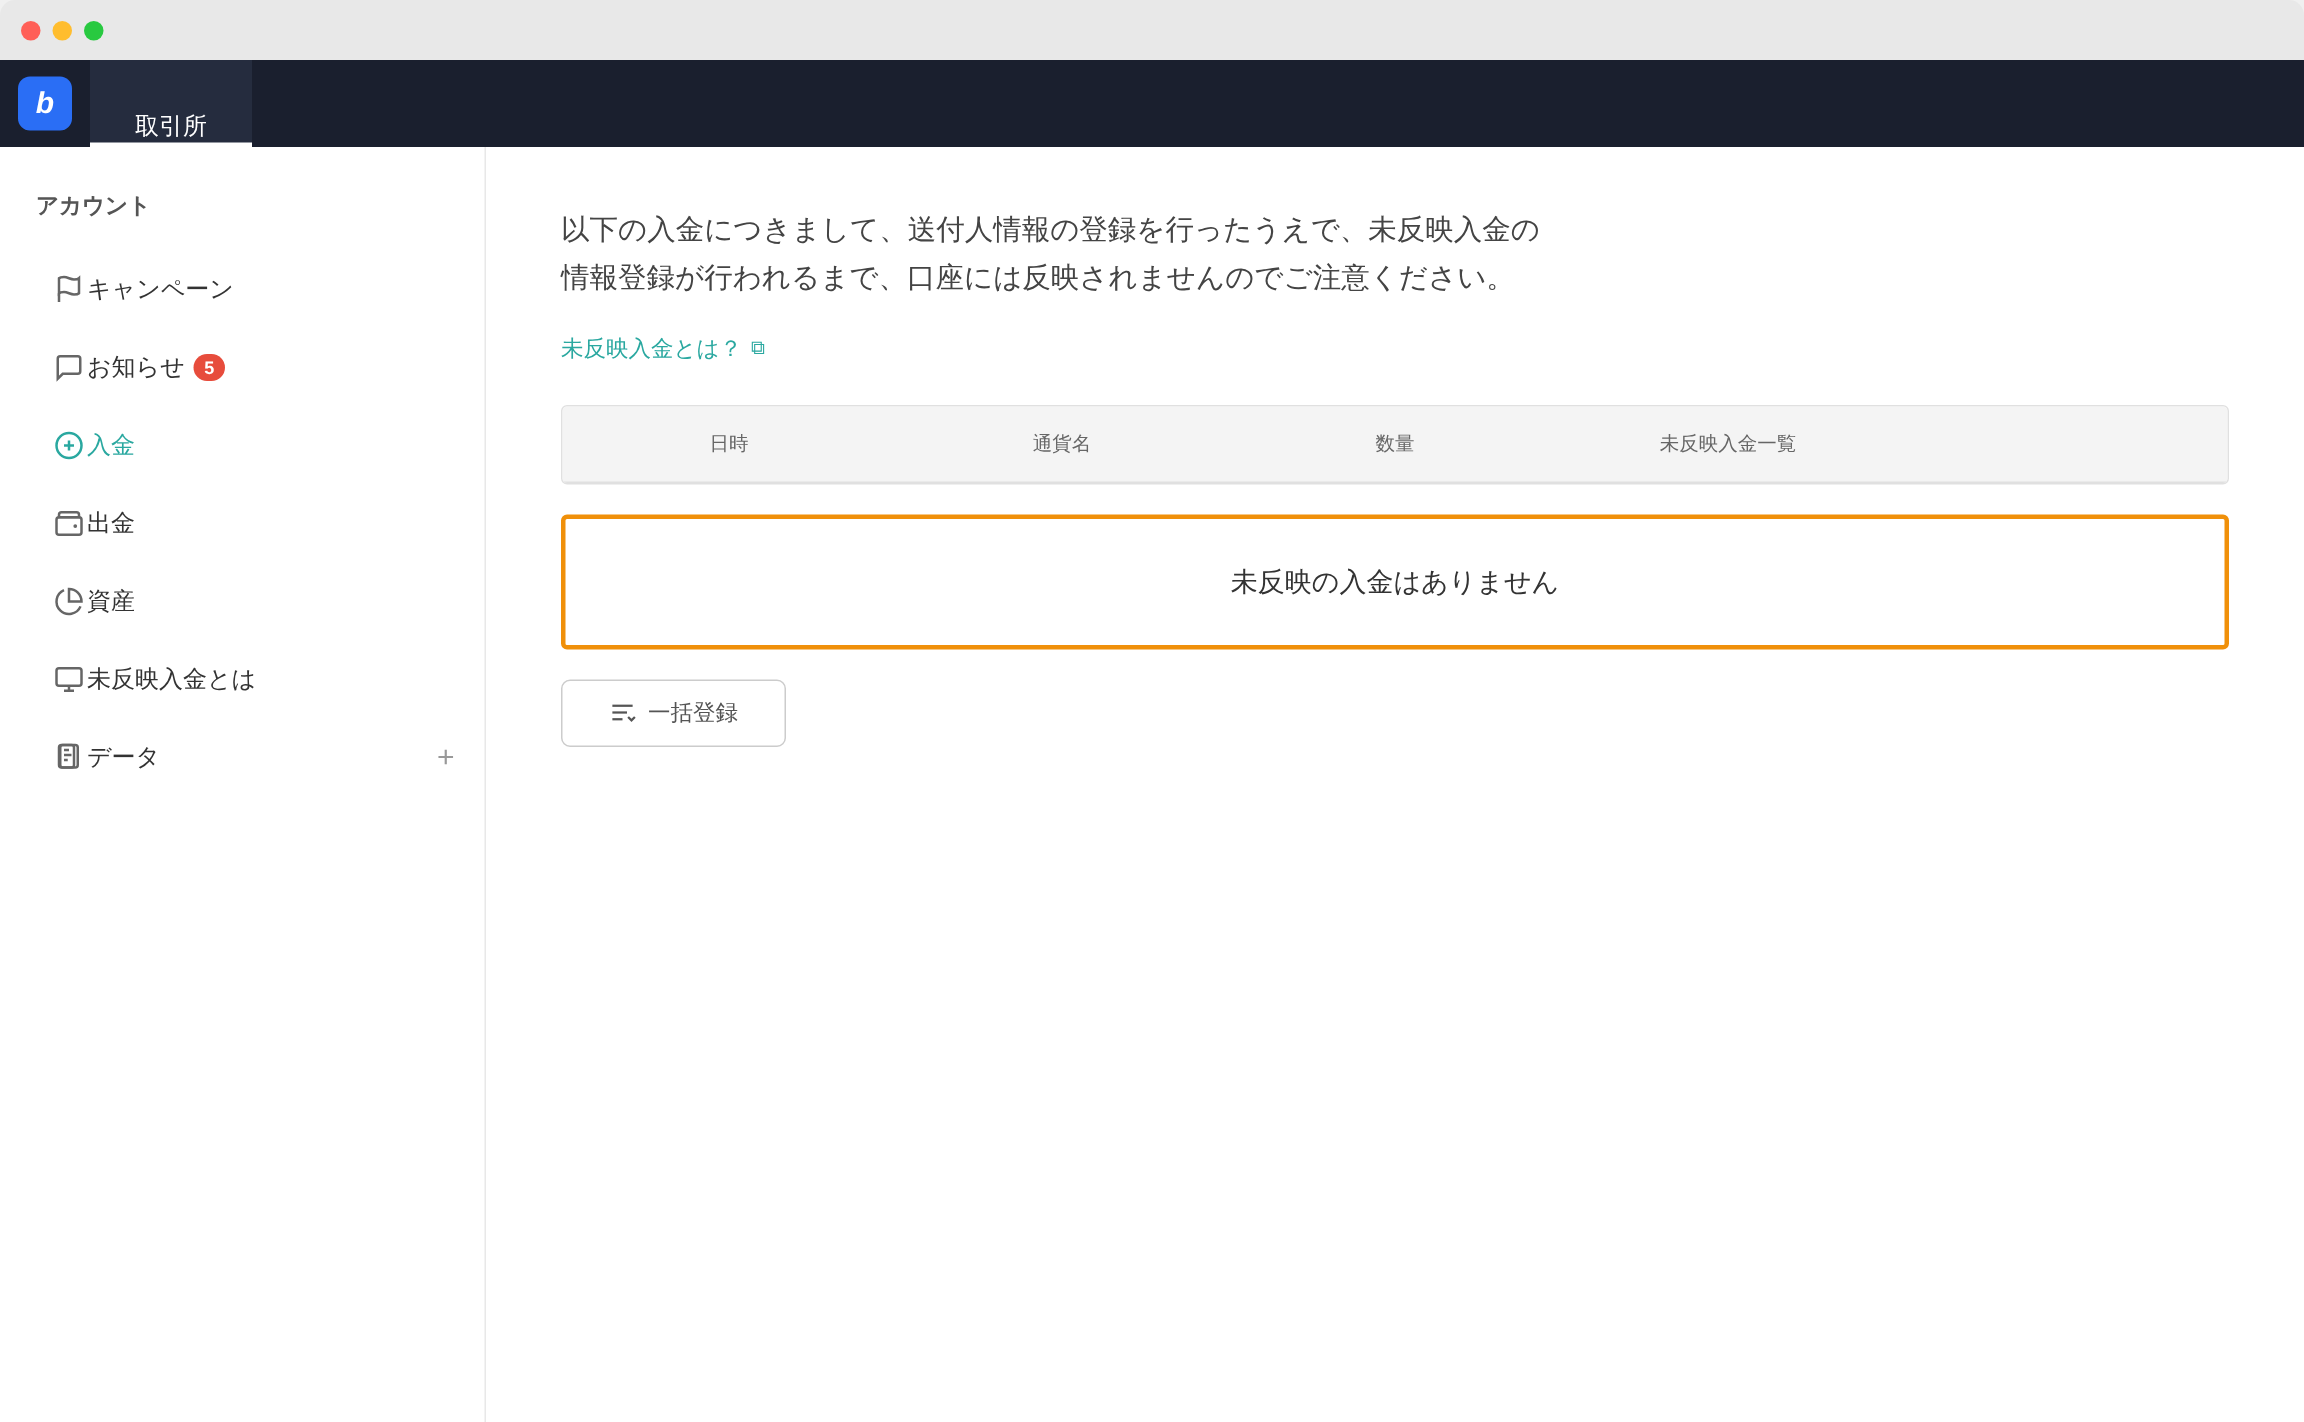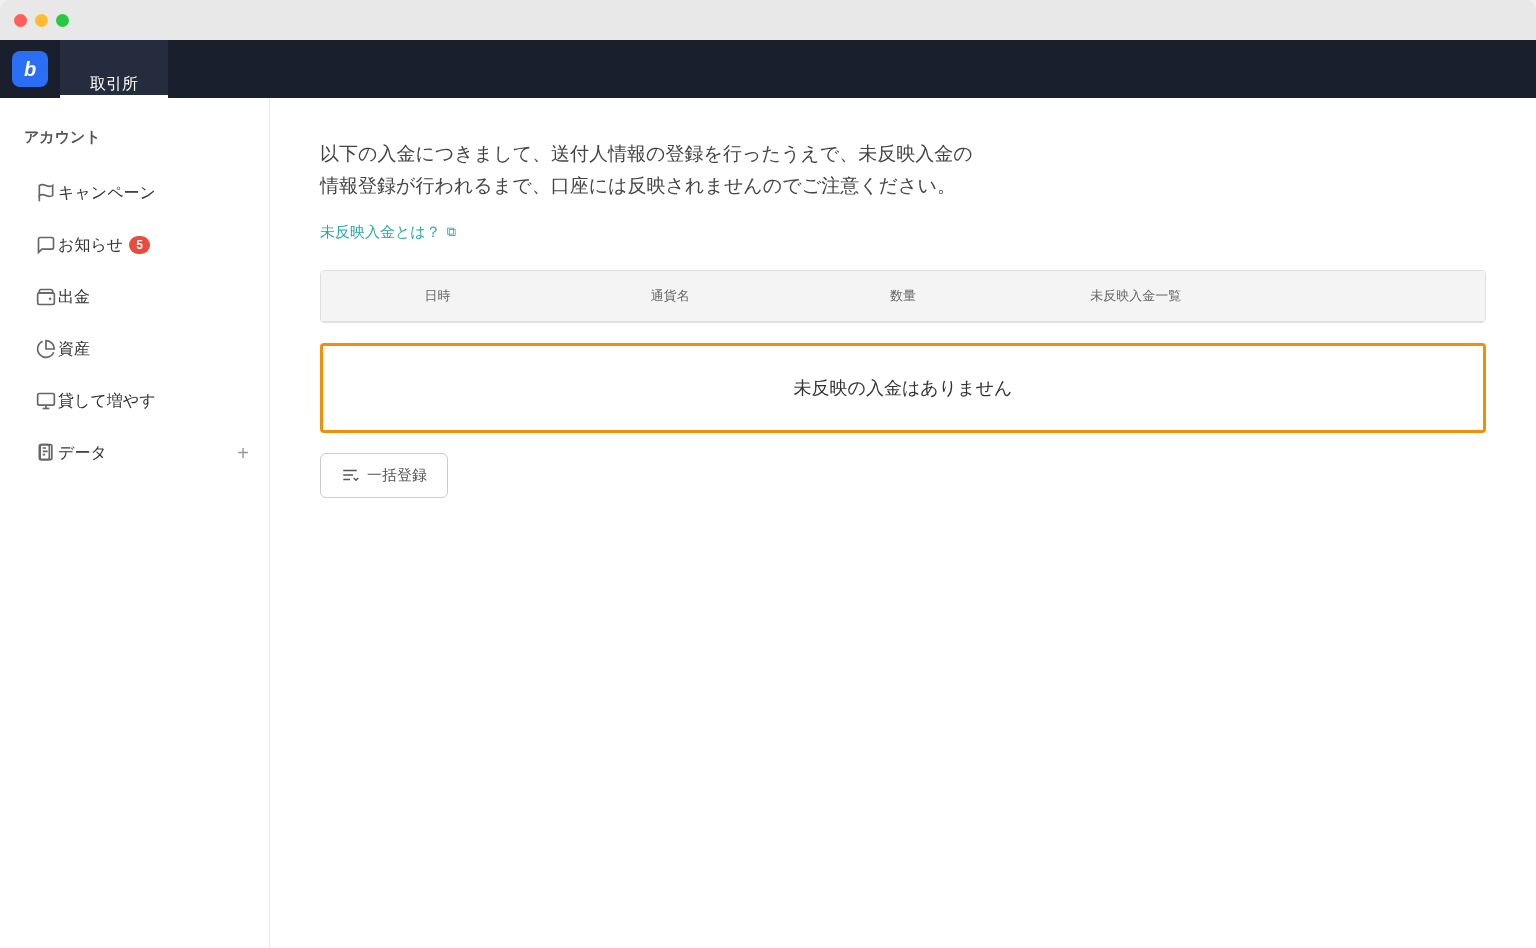--- a/index.html
+++ b/index.html
@@ -75,21 +75,21 @@
 
     
     .main-area {
       display: flex;
       flex: 1;
       background: #fff;
     }
 
     
     .sidebar {
-      width: 270px;
+      width: 324px;
       flex-shrink: 0;
       border-right: 1px solid #e8e8e8;
       padding: 30px 0 20px 0;
     }
     .sidebar-section-title {
       font-size: 15px;
       color: #555;
       font-weight: 600;
       padding: 0 24px 20px 24px;
     }
@@ -186,21 +186,21 @@
       font-size: 18px;
       color: #333;
       margin: 0;
     }
 
     
     .batch-btn {
       display: inline-flex;
       align-items: center;
       gap: 8px;
-      padding: 12px 20px;
+      padding: 12px 31px;
       border: 1px solid #ccc;
       border-radius: 6px;
       background: #fff;
       font-size: 15px;
       color: #555;
       cursor: pointer;
     }
 
     
     .icon-svg {
@@ -246,20 +246,30 @@
       <div class="sidebar-item">
         <div class="sidebar-icon">
           <svg class="icon-svg" viewBox="0 0 24 24" fill="none" stroke="#666" stroke-width="2">
             <path d="M21 15a2 2 0 0 1-2 2H7l-4 4V5a2 2 0 0 1 2-2h14a2 2 0 0 1 2 2z"></path>
           </svg>
         </div>
         <span>お知らせ</span>
         <span class="badge">5</span>
       </div>
 
+      <div class="sidebar-item active">
+        <div class="sidebar-icon">
+          <svg class="icon-svg" viewBox="0 0 24 24" fill="none" stroke="#2aa8a0" stroke-width="2">
+            <circle cx="12" cy="12" r="10"></circle>
+            <line x1="12" y1="8" x2="12" y2="16"></line>
+            <line x1="8" y1="12" x2="16" y2="12"></line>
+          </svg>
+        </div>
+        <span>入金</span>
+      </div>
 
       <div class="sidebar-item">
         <div class="sidebar-icon">
           <svg class="icon-svg" viewBox="0 0 24 24" fill="none" stroke="#666" stroke-width="2">
             <rect x="2" y="7" width="20" height="14" rx="2"></rect>
             <path d="M16 3H6a2 2 0 0 0-2 2v2h16V5a2 2 0 0 0-2-2z"></path>
             <circle cx="17" cy="14" r="1.5" fill="#666" stroke="none"></circle>
           </svg>
         </div>
         <span>出金</span>
@@ -276,21 +286,21 @@
       </div>
 
       <div class="sidebar-item">
         <div class="sidebar-icon">
           <svg class="icon-svg" viewBox="0 0 24 24" fill="none" stroke="#666" stroke-width="2">
             <rect x="2" y="3" width="20" height="14" rx="2"></rect>
             <line x1="8" y1="21" x2="16" y2="21"></line>
             <line x1="12" y1="17" x2="12" y2="21"></line>
           </svg>
         </div>
-        <span>貸して増やす</span>
+        <span>未反映入金とは</span>
       </div>
 
       <div class="sidebar-item">
         <div class="sidebar-icon">
           <svg class="icon-svg" viewBox="0 0 24 24" fill="none" stroke="#666" stroke-width="2">
             <rect x="4" y="2" width="12" height="18" rx="2"></rect>
             <path d="M8 6h4M8 10h6M8 14h3"></path>
             <rect x="5" y="2" width="14" height="18" rx="2"></rect>
           </svg>
         </div>

